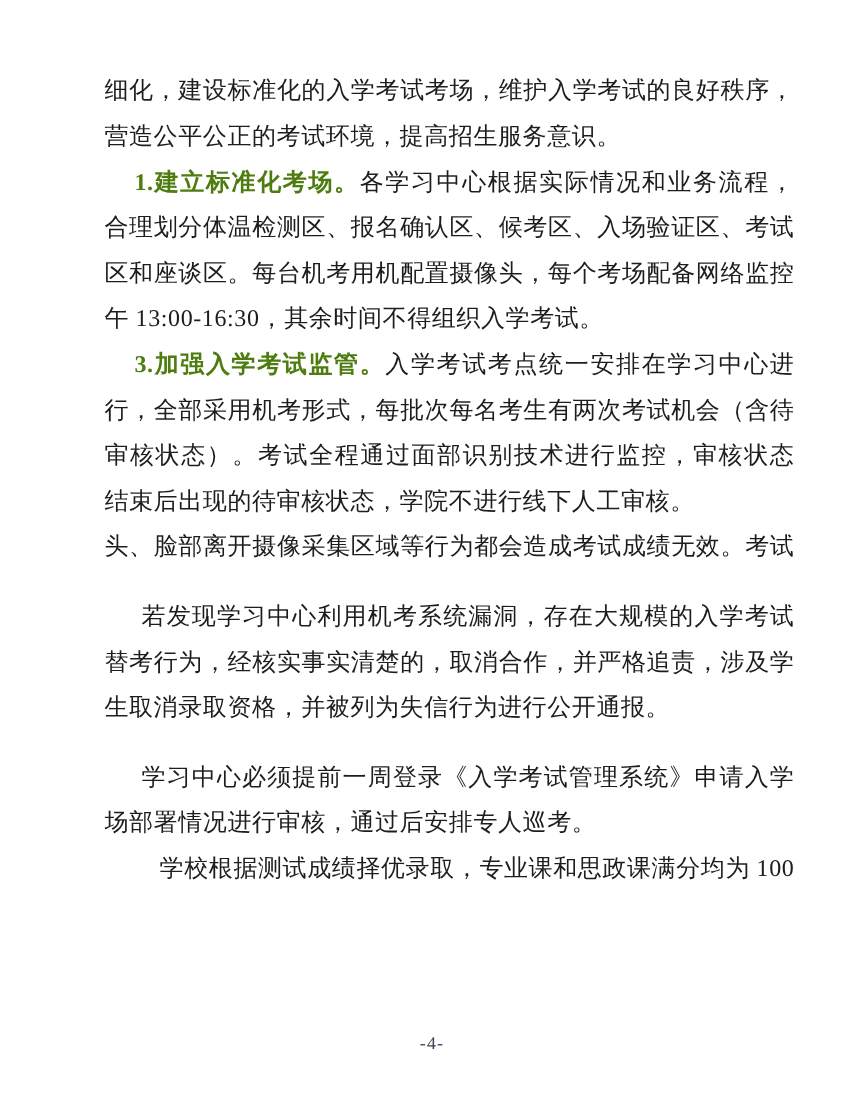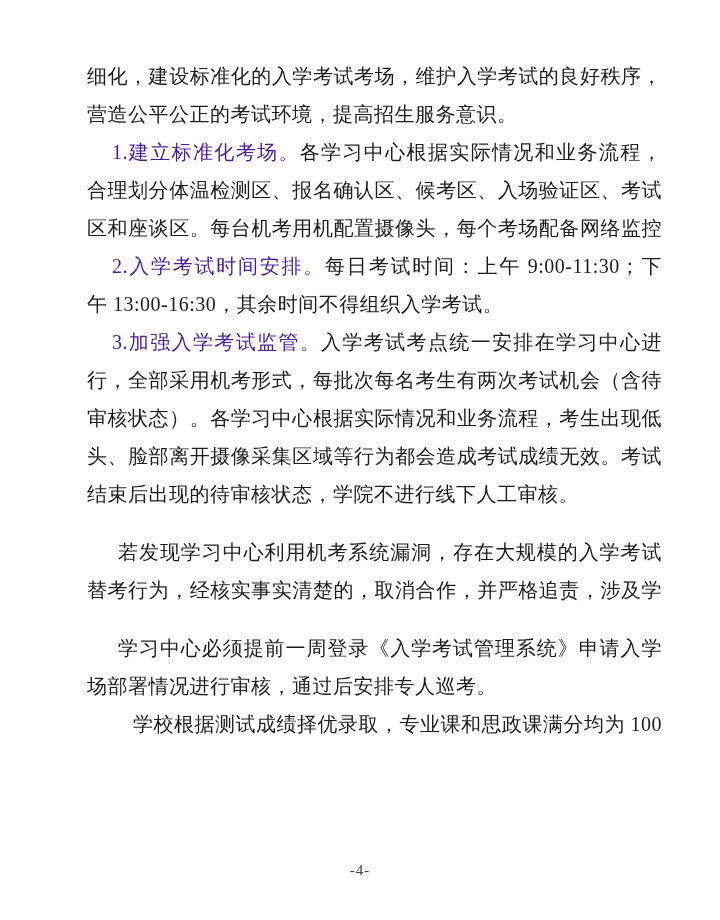--- a/index.html
+++ b/index.html
@@ -37,22 +37,22 @@
     -moz-text-align-last: justify;
   }
   .end {
     text-align: right;
     text-align-last: left;
   }
   
   .indent { text-indent: 31px; margin-top: 20px; }
   .indent-num { text-indent: 25px; }
   .b {
-    font-weight: normal;
-    color: #4c1d95;
+    font-weight: bold;
+    color: #4d7c0f;
   }
   .footer {
     position: absolute;
     left: 0;
     right: 0;
     top: 858px;
     height: 24px;
     line-height: 24px;
     text-align: center;
     font-size: 15px;
@@ -64,29 +64,29 @@
 <body>
 
 <div class="page">
   <div class="content">
 
     <div class="line fill"><span>细化，建设标准化的入学考试考场，维护入学考试的良好秩序，</span></div>
     <div class="line end"><span>营造公平公正的考试环境，提高招生服务意识。</span></div>
     <div class="line fill indent-num"><span class="b">1.建立标准化考场。</span><span>各学习中心根据实际情况和业务流程，</span></div>
     <div class="line fill"><span>合理划分体温检测区、报名确认区、候考区、入场验证区、考试</span></div>
     <div class="line fill"><span>区和座谈区。每台机考用机配置摄像头，每个考场配备网络监控</span></div>
-    <div class="line fill indent-num"><span class="b">2.入学考试时间安排。</span><span>每日考试时间：上午 9:00-11:30；下</span></div>
     <div class="line end"><span>午 13:00-16:30，其余时间不得组织入学考试。</span></div>
     <div class="line fill indent-num"><span class="b">3.加强入学考试监管。</span><span>入学考试考点统一安排在学习中心进</span></div>
     <div class="line fill"><span>行，全部采用机考形式，每批次每名考生有两次考试机会（含待</span></div>
-    <div class="line fill"><span>审核状态）。各学习中心根据实际情况和业务流程，考生出现低</span></div>
+    <div class="line fill"><span>审核状态）。考试全程通过面部识别技术进行监控，审核状态</span></div>
+    <div class="line end"><span>结束后出现的待审核状态，学院不进行线下人工审核。</span></div>
     <div class="line fill"><span>头、脸部离开摄像采集区域等行为都会造成考试成绩无效。考试</span></div>
-    <div class="line end"><span>结束后出现的待审核状态，学院不进行线下人工审核。</span></div>
     <div class="line fill indent"><span>若发现学习中心利用机考系统漏洞，存在大规模的入学考试</span></div>
     <div class="line fill"><span>替考行为，经核实事实清楚的，取消合作，并严格追责，涉及学</span></div>
+    <div class="line end"><span>生取消录取资格，并被列为失信行为进行公开通报。</span></div>
     <div class="line fill indent"><span>学习中心必须提前一周登录《入学考试管理系统》申请入学</span></div>
     <div class="line end"><span>场部署情况进行审核，通过后安排专人巡考。</span></div>
     <div class="line end"><span>学校根据测试成绩择优录取，专业课和思政课满分均为 100 分，</span></div>
 
   </div>
 
   <div class="footer">-4-</div>
 </div>
 
 </body></html>

